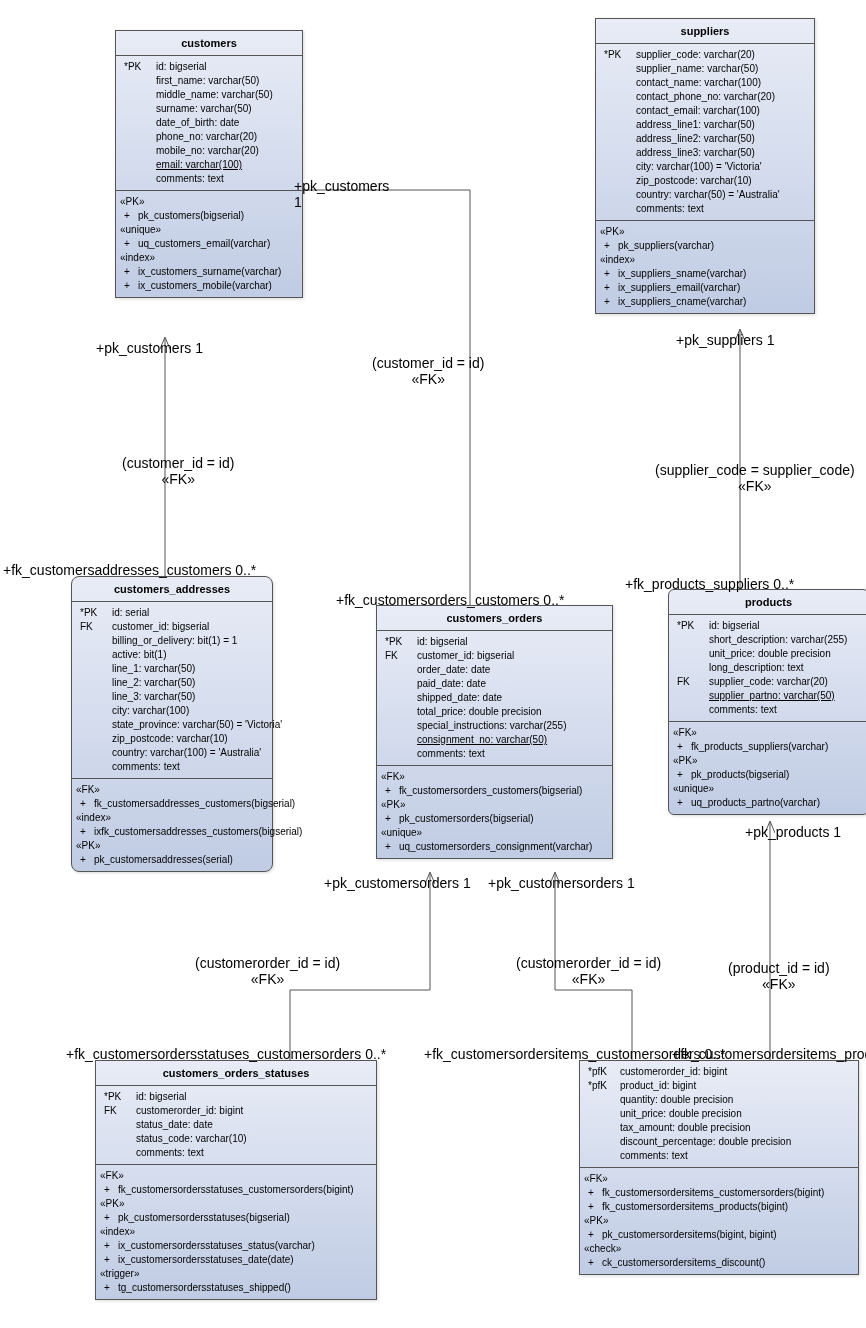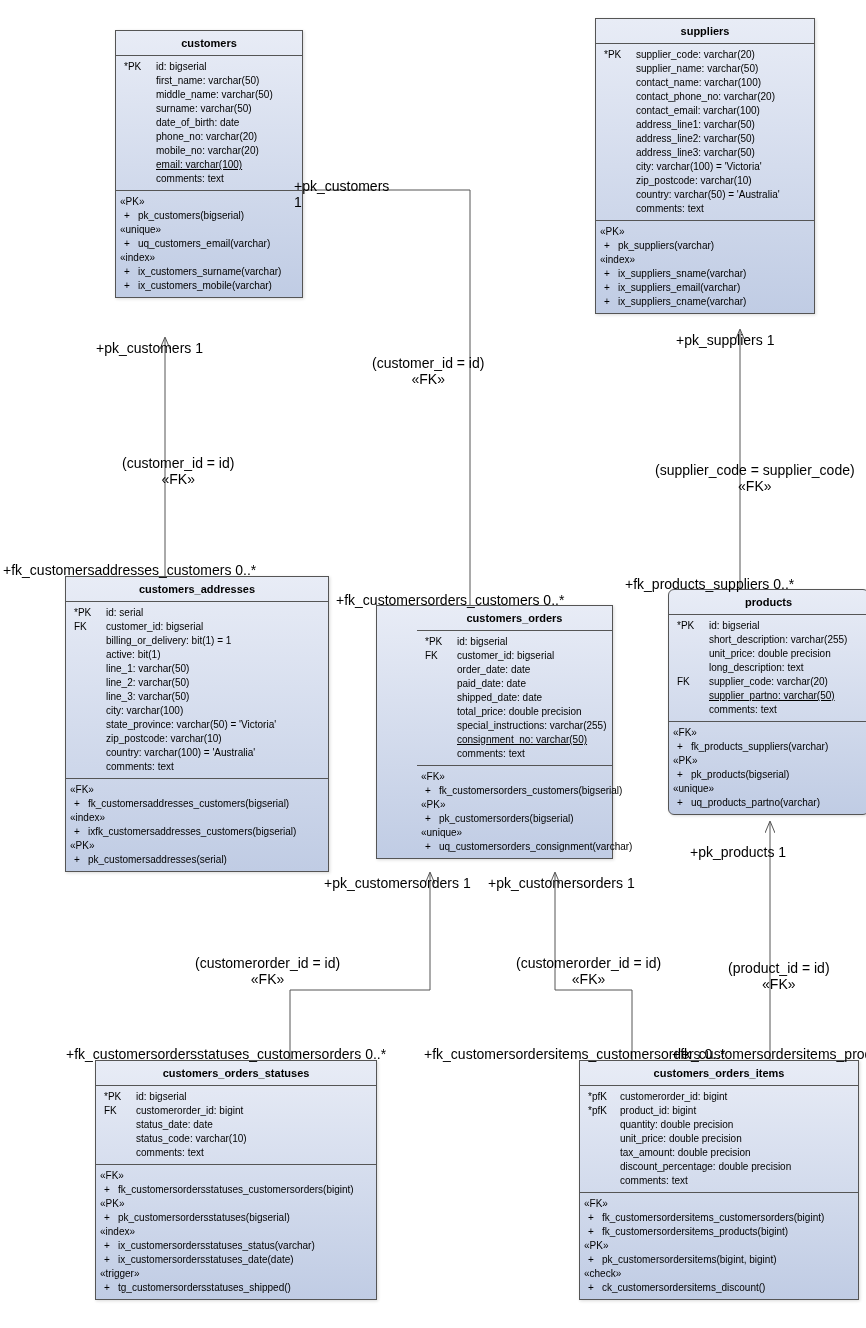--- a/index.html
+++ b/index.html
@@ -120,21 +120,21 @@
   <div class="entity-section">
       <div class="attr-row stereo">«PK»</div>
       <div class="attr-row"><span class="op-plus">+</span><span>pk_suppliers(varchar)</span></div>
       <div class="attr-row stereo">«index»</div>
       <div class="attr-row"><span class="op-plus">+</span><span>ix_suppliers_sname(varchar)</span></div>
       <div class="attr-row"><span class="op-plus">+</span><span>ix_suppliers_email(varchar)</span></div>
       <div class="attr-row"><span class="op-plus">+</span><span>ix_suppliers_cname(varchar)</span></div>
     </div>
 </div>
 
-<div class="entity" style="left:53px; top:576px; width:264px;">
+<div class="entity" style="left:59px; top:576px; width:202px;border-radius:8px;">
   <div class="entity-header">customers_addresses</div>
   <div class="entity-section">
       <div class="attr-row"><span class="col-prefix">*PK</span><span class="col-text">id: serial</span></div>
       <div class="attr-row"><span class="col-prefix">FK</span><span class="col-text">customer_id: bigserial</span></div>
       <div class="attr-row"><span class="col-prefix"></span><span class="col-text">billing_or_delivery: bit(1) = 1</span></div>
       <div class="attr-row"><span class="col-prefix"></span><span class="col-text">active: bit(1)</span></div>
       <div class="attr-row"><span class="col-prefix"></span><span class="col-text">line_1: varchar(50)</span></div>
       <div class="attr-row"><span class="col-prefix"></span><span class="col-text">line_2: varchar(50)</span></div>
       <div class="attr-row"><span class="col-prefix"></span><span class="col-text">line_3: varchar(50)</span></div>
       <div class="attr-row"><span class="col-prefix"></span><span class="col-text">city: varchar(100)</span></div>
@@ -146,21 +146,21 @@
   <div class="entity-section">
       <div class="attr-row stereo">«FK»</div>
       <div class="attr-row"><span class="op-plus">+</span><span>fk_customersaddresses_customers(bigserial)</span></div>
       <div class="attr-row stereo">«index»</div>
       <div class="attr-row"><span class="op-plus">+</span><span>ixfk_customersaddresses_customers(bigserial)</span></div>
       <div class="attr-row stereo">«PK»</div>
       <div class="attr-row"><span class="op-plus">+</span><span>pk_customersaddresses(serial)</span></div>
     </div>
 </div>
 
-<div class="entity" style="left:364px; top:605px; width:237px;padding-left:40px;">
+<div class="entity" style="left:364px; top:605px; width:237px;">
   <div class="entity-header">customers_orders</div>
   <div class="entity-section">
       <div class="attr-row"><span class="col-prefix">*PK</span><span class="col-text">id: bigserial</span></div>
       <div class="attr-row"><span class="col-prefix">FK</span><span class="col-text">customer_id: bigserial</span></div>
       <div class="attr-row"><span class="col-prefix"></span><span class="col-text">order_date: date</span></div>
       <div class="attr-row"><span class="col-prefix"></span><span class="col-text">paid_date: date</span></div>
       <div class="attr-row"><span class="col-prefix"></span><span class="col-text">shipped_date: date</span></div>
       <div class="attr-row"><span class="col-prefix"></span><span class="col-text">total_price: double precision</span></div>
       <div class="attr-row"><span class="col-prefix"></span><span class="col-text">special_instructions: varchar(255)</span></div>
       <div class="attr-row"><span class="col-prefix"></span><span class="col-text underline">consignment_no: varchar(50)</span></div>
@@ -213,21 +213,20 @@
       <div class="attr-row"><span class="op-plus">+</span><span>pk_customersordersstatuses(bigserial)</span></div>
       <div class="attr-row stereo">«index»</div>
       <div class="attr-row"><span class="op-plus">+</span><span>ix_customersordersstatuses_status(varchar)</span></div>
       <div class="attr-row"><span class="op-plus">+</span><span>ix_customersordersstatuses_date(date)</span></div>
       <div class="attr-row stereo">«trigger»</div>
       <div class="attr-row"><span class="op-plus">+</span><span>tg_customersordersstatuses_shipped()</span></div>
     </div>
 </div>
 
 <div class="entity" style="left:567px; top:1060px; width:280px;">
-  <div class="entity-header">customers_orders_items</div>
   <div class="entity-section">
       <div class="attr-row"><span class="col-prefix">*pfK</span><span class="col-text">customerorder_id: bigint</span></div>
       <div class="attr-row"><span class="col-prefix">*pfK</span><span class="col-text">product_id: bigint</span></div>
       <div class="attr-row"><span class="col-prefix"></span><span class="col-text">quantity: double precision</span></div>
       <div class="attr-row"><span class="col-prefix"></span><span class="col-text">unit_price: double precision</span></div>
       <div class="attr-row"><span class="col-prefix"></span><span class="col-text">tax_amount: double precision</span></div>
       <div class="attr-row"><span class="col-prefix"></span><span class="col-text">discount_percentage: double precision</span></div>
       <div class="attr-row"><span class="col-prefix"></span><span class="col-text">comments: text</span></div>
     </div>
   <div class="entity-section">
@@ -254,15 +253,15 @@
 <div class="conn-label" style="left:625px; top:576px;"><span>+fk_products_suppliers</span>&nbsp;<span>0..*</span></div>
 
 <div class="conn-label" style="left:324px; top:875px;"><span>+pk_customersorders</span>&nbsp;<span>1</span></div>
 <div class="conn-label" style="left:488px; top:875px;"><span>+pk_customersorders</span>&nbsp;<span>1</span></div>
 <div class="conn-label" style="left:195px; top:955px; text-align:center;"><span>(customerorder_id = id)</span><br><span>«FK»</span></div>
 <div class="conn-label" style="left:66px; top:1046px;"><span>+fk_customersordersstatuses_customersorders</span>&nbsp;<span>0..*</span></div>
 
 <div class="conn-label" style="left:516px; top:955px; text-align:center;"><span>(customerorder_id = id)</span><br><span>«FK»</span></div>
 <div class="conn-label" style="left:424px; top:1046px;text-align:center;"><span>+fk_customersordersitems_customersorders</span>&nbsp;<span>0..*</span></div>
 
-<div class="conn-label" style="left:690px; top:824px;margin-top:20px;"><span>+pk_products</span>&nbsp;<span>1</span></div>
+<div class="conn-label" style="left:745px; top:824px;"><span>+pk_products</span>&nbsp;<span>1</span></div>
 <div class="conn-label" style="left:728px; top:960px; text-align:center;"><span>(product_id = id)</span><br><span>«FK»</span></div>
 <div class="conn-label" style="left:672px; top:1046px;"><span>+fk_customersordersitems_products</span>&nbsp;<span>0..*</span></div>
 
 </body></html>

